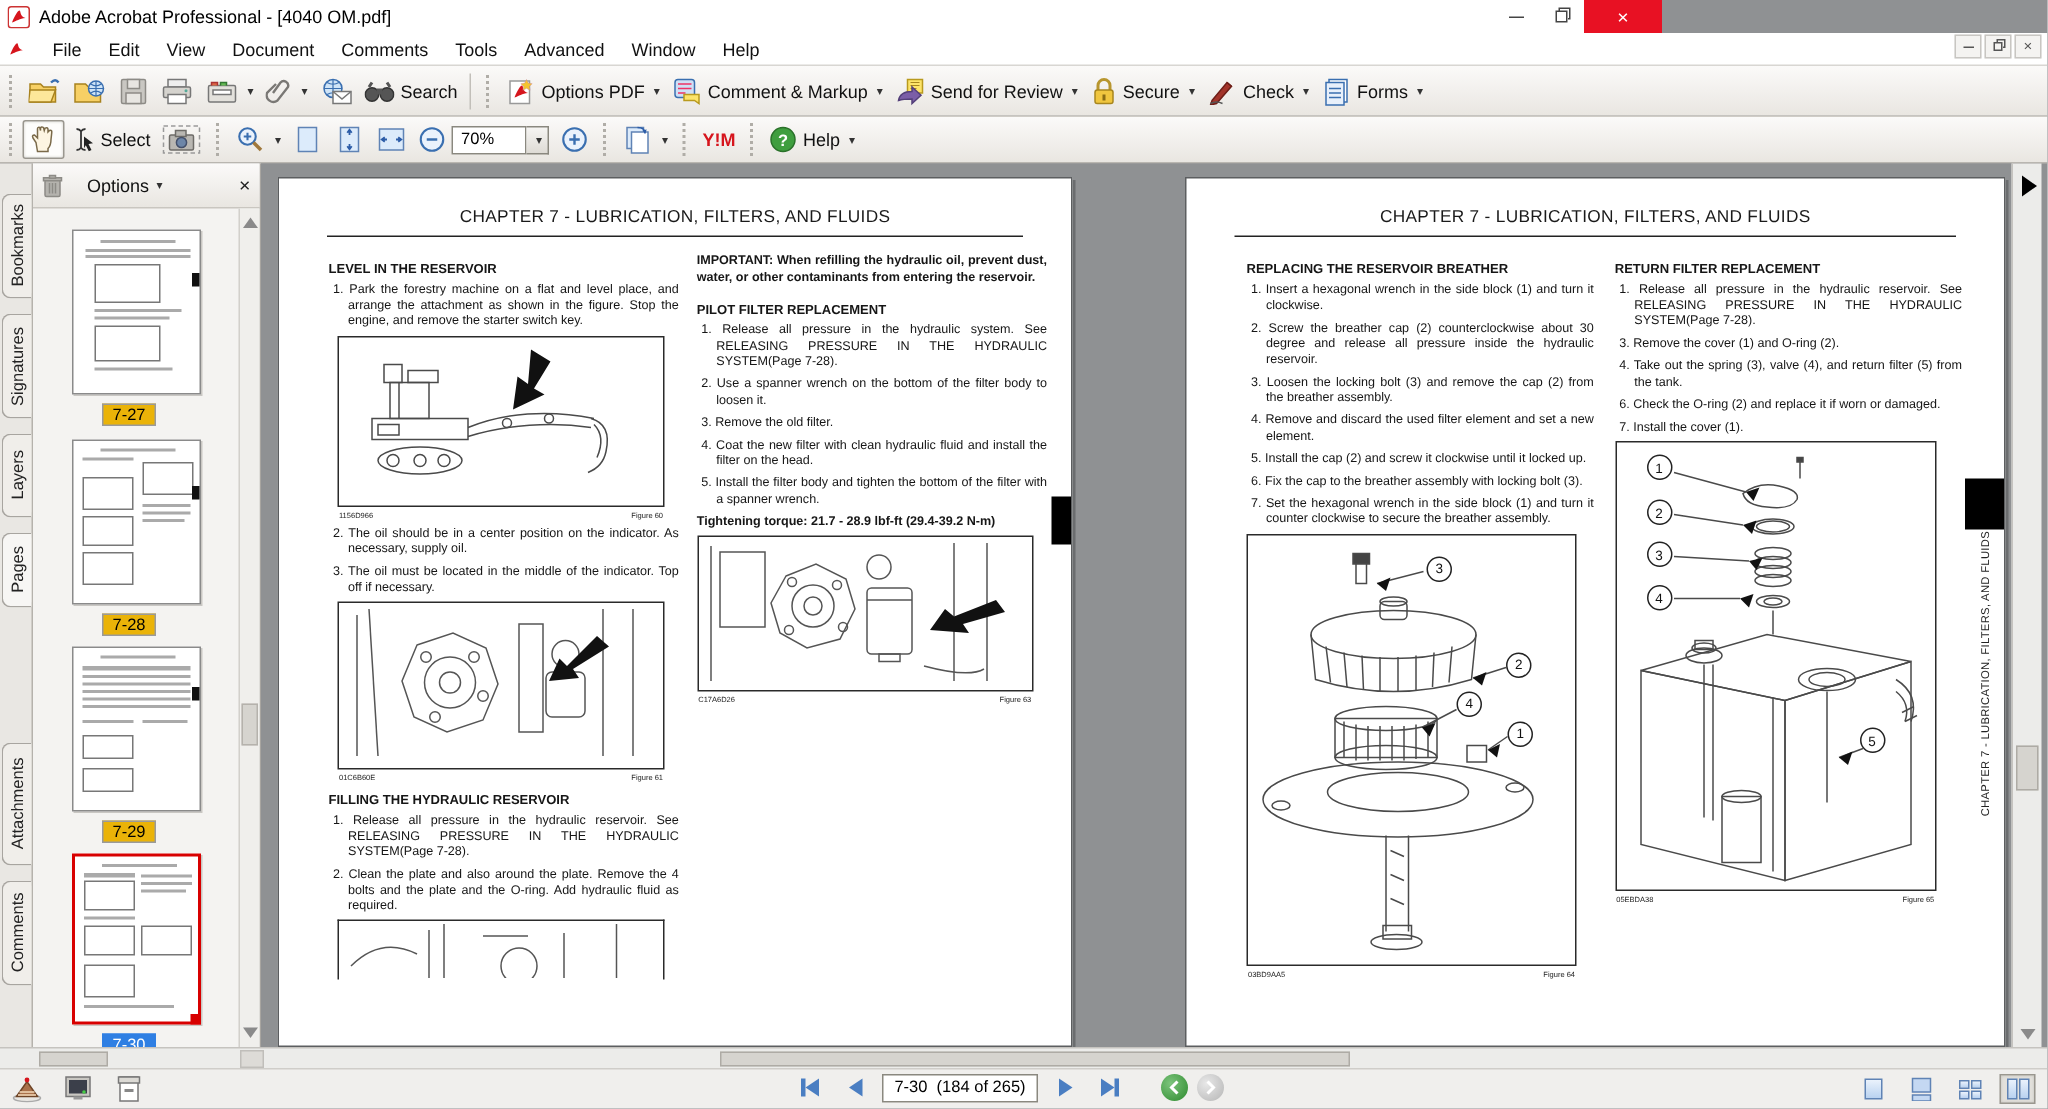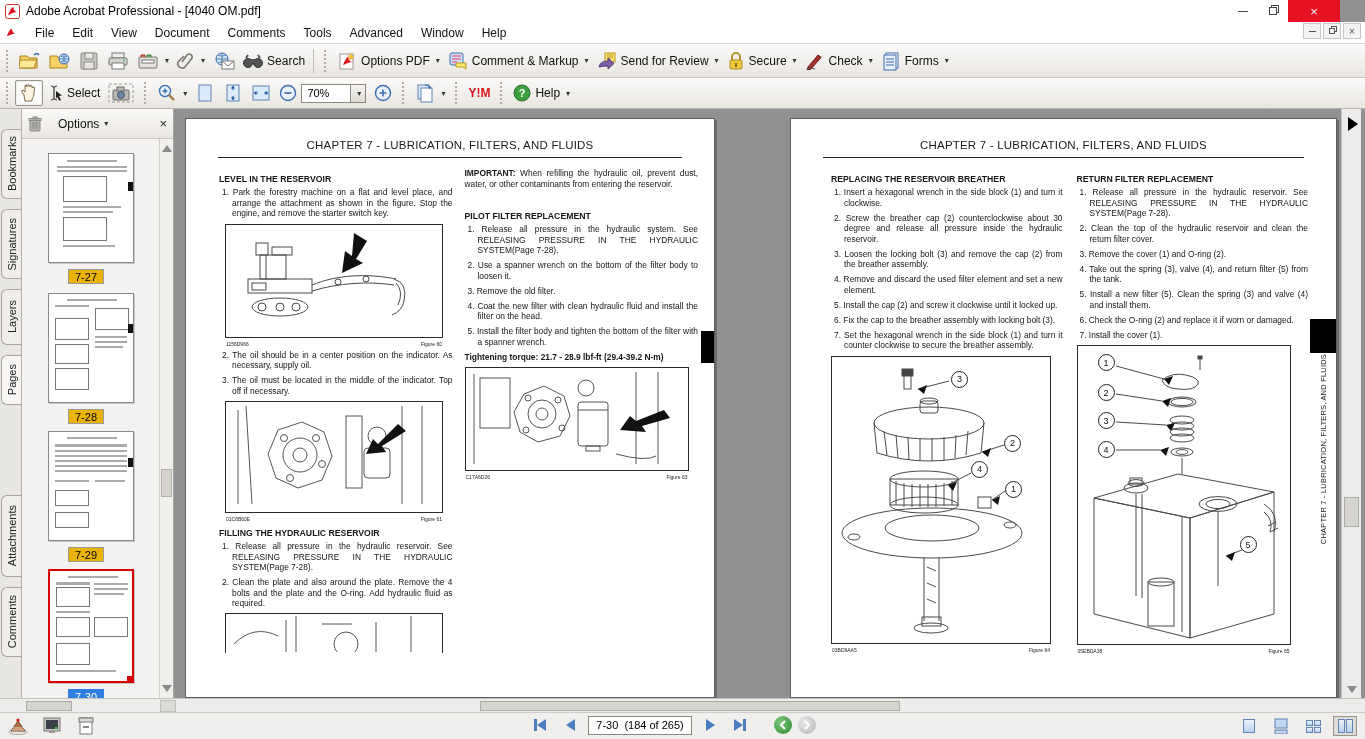--- a/index.html
+++ b/index.html
@@ -1,21 +1,21 @@
 <!DOCTYPE html>
 <html><head>
 <meta charset="utf-8">
 <style>
   * { box-sizing: border-box; margin:0; padding:0; }
   html,body { width:1365px; height:739px; overflow:hidden; }
   body { font-family:"Liberation Sans", sans-serif; }
   .app { position:relative; width:1365px; height:739px; background:#8f9193; overflow:hidden; }
 
   
-  .titlebar { position:absolute; left:0; top:0; width:1340px; height:22px; background:#fff; display:flex; align-items:center; }
+  .titlebar { position:absolute; left:0; top:0; width:1108px; height:22px; background:#fff; display:flex; align-items:center; }
   .titlebar .ticon { margin:0 6px 0 5px; }
   .titlebar .ttext { font-size:12px; color:#000; }
   .wbtns { position:absolute; right:0; top:0; height:22px; display:flex; }
   .wbtn { width:30px; height:22px; display:flex; align-items:center; justify-content:center; color:#444; font-size:11px; }
   .wbtn.close { width:52px; background:#e81123; color:#fff; font-size:13px; }
   .minglyph { display:inline-block; width:10px; border-bottom:1px solid #444; }
   .restglyph { display:inline-block; width:8px; height:8px; border:1px solid #444; box-shadow:2px -2px 0 -1px #fff, 2px -2px 0 0 #444; }
 
   
   .menubar { position:absolute; left:0; top:22px; width:1365px; height:22px; background:#fff; border-bottom:1px solid #d8d6d2; display:flex; align-items:center; font-size:12px; color:#111; }
@@ -72,21 +72,21 @@
   .page.pr { left:616px; width:547px; height:580px; }
   .pg-header { text-align:center; font-size:11.5px; color:#1a1a1a; margin-top:20px; letter-spacing:0.2px; }
   .pg-rule { border-top:1px solid #222; margin:6px 32px 10px 32px; }
   .cols { display:flex; }
   .pl .cols { padding:0 16px 0 33px; gap:12px; }
   .pr .cols { padding:0 28px 0 40px; gap:14px; }
   .col { width:237px; font-size:8.4px; color:#161616; }
   .pr .col { width:236px; }
   .h3 { font-size:8.7px; font-weight:bold; margin:6px 0 3px 0; }
   .li { text-align:justify; padding-left:13px; text-indent:-10px; margin-bottom:4.5px; line-height:1.25; }
-  .pp { text-align:justify; margin-bottom:22px; line-height:1.25; }
+  .pp { text-align:justify; margin-bottom:12px; line-height:1.25;font-weight:bold; }
   .torque { font-weight:bold; margin:4px 0 2px 0; font-size:8.4px; }
   .figwrap { margin-top:5px; margin-bottom:3px; }
   .fig { border:1px solid #2a2a2a; background:#fff; position:relative; }
   .caprow { display:flex; justify-content:space-between; font-size:5px; color:#222; margin-top:3px; padding:0 1px; }
   .edgetab { position:absolute; background:#000; }
   .sidetext { position:absolute; right:8px; top:235px; writing-mode:vertical-rl; transform:rotate(180deg); font-size:7.5px; color:#222; letter-spacing:0.2px; }
   .panetoggle { position:absolute; right:3px; top:8px; width:0; height:0; border-top:7px solid transparent; border-bottom:7px solid transparent; border-left:10px solid #000; }
 
   .vscroll { position:absolute; left:1341px; top:0; width:20px; height:589px; background:#ececea; border-left:1px solid #c5c3bf; }
   .vthumb { position:absolute; left:2px; top:388px; width:15px; height:30px; background:#d6d4cf; border:1px solid #aeaba5; }
@@ -688,24 +688,22 @@
               <div class="caprow">
                 <span>03BD9AA5</span>
                 <span>Figure 64</span>
               </div>
             </div>
           </div>
 
           <div class="col">
             <div class="h3">RETURN FILTER REPLACEMENT</div>
             <p class="li">1. Release all pressure in the hydraulic reservoir. See RELEASING PRESSURE IN THE HYDRAULIC SYSTEM(Page 7-28).</p>
-            <p class="li">2. Clean the top of the hydraulic reservoir and clean the return filter cover.</p>
             <p class="li">3. Remove the cover (1) and O-ring (2).</p>
             <p class="li">4. Take out the spring (3), valve (4), and return filter (5) from the tank.</p>
-            <p class="li">5. Install a new filter (5). Clean the spring (3) and valve (4) and install them.</p>
             <p class="li">6. Check the O-ring (2) and replace it if worn or damaged.</p>
             <p class="li">7. Install the cover (1).</p>
             <div class="figwrap" style="width:214px;">
               <div class="fig" style="width:214px; height:300px;">
                 <svg width="212" height="298" viewBox="0 0 212 298">
                   <g stroke="#4a4a4a" fill="none">
                     <line x1="38" y1="20" x2="86" y2="33"></line>
                       <line x1="38" y1="48" x2="84" y2="55"></line>
                     <line x1="38" y1="76" x2="88" y2="79"></line>
                       <line x1="38" y1="104" x2="82" y2="104"></line>

